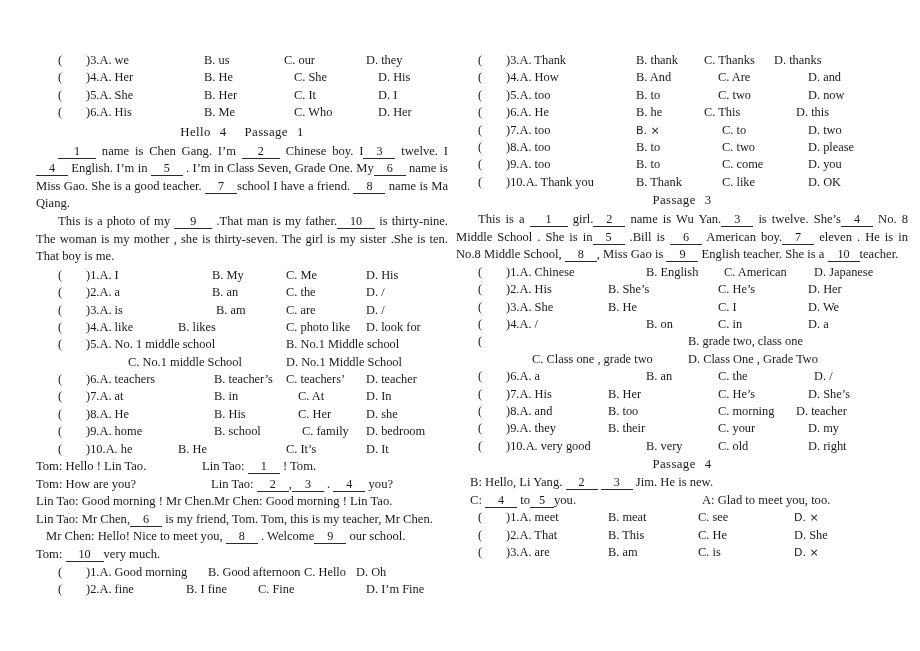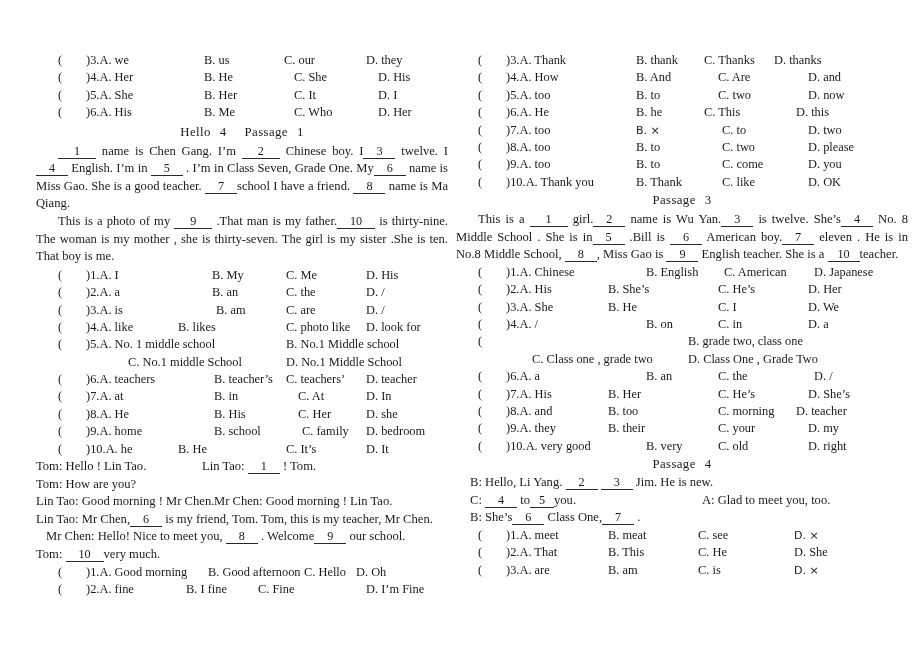--- a/index.html
+++ b/index.html
@@ -223,20 +223,21 @@
       <span class="opt" style="left:330px">D. It</span>
     </div>
 
 
     <div class="dlg">
       <span style="left:0px">Tom: Hello ! Lin Tao.</span>
       <span style="left:166px"><span>Lin Tao:</span> <span class="blank b-md">1</span> <span>! Tom.</span></span>
     </div>
     <div class="dlg">
       <span style="left:0px">Tom: How are you?</span>
+      <span style="left:175px"><span>Lin Tao:</span> <span class="blank b-md">2</span><span>,</span><span class="blank b-md">3</span> <span>.</span> <span class="blank b-md">4</span> <span>you?</span></span>
     </div>
     <div class="dlg">
       <span style="left:178px">Mr Chen: Good morning ! Lin Tao.</span>
       <span style="left:0px">Lin Tao: Good morning ! Mr Chen.</span>
     </div>
     <div class="dlg">
       <span style="left:0px"><span>Lin Tao: Mr Chen,</span><span class="blank b-md">6</span> <span>is my friend, Tom. Tom, this is my teacher, Mr Chen.</span></span>
     </div>
     <div class="dlg">
       <span style="left:10px"><span>Mr Chen: Hello! Nice to meet you,</span> <span class="blank b-md">8</span> <span>. Welcome</span><span class="blank b-md">9</span> <span>our school.</span></span>
@@ -420,23 +421,20 @@
       <span>Passage</span><span class="sp"></span><span>4</span>
     </div>
 
     <div class="dlg">
       <span style="left:14px"><span>B: Hello, Li Yang.</span> <span class="blank b-md">2</span> <span class="blank b-md">3</span> <span>Jim. He is new.</span></span>
     </div>
     <div class="dlg">
       <span style="left:14px"><span>C:</span> <span class="blank b-md">4</span> <span>to</span><span class="blank b-sm">5</span><span>you.</span></span>
       <span style="left:246px">A: Glad to meet you, too.</span>
     </div>
-    <div class="dlg">
-      <span style="left:14px"><span>B: She’s</span><span class="blank b-md">6</span> <span>Class One,</span><span class="blank b-md">7</span> <span>.</span></span>
-    </div>
 
     <div class="q-row">
       <span class="paren-r">(</span>
       <span class="stem"><span>)</span><span>1</span>.<span>A. meet</span></span>
       <span class="opt" style="left:152px">B. meat</span>
       <span class="opt" style="left:242px">C. see</span>
       <span class="opt times" style="left:338px">D. ×</span>
     </div>
     <div class="q-row">
       <span class="paren-r">(</span>

